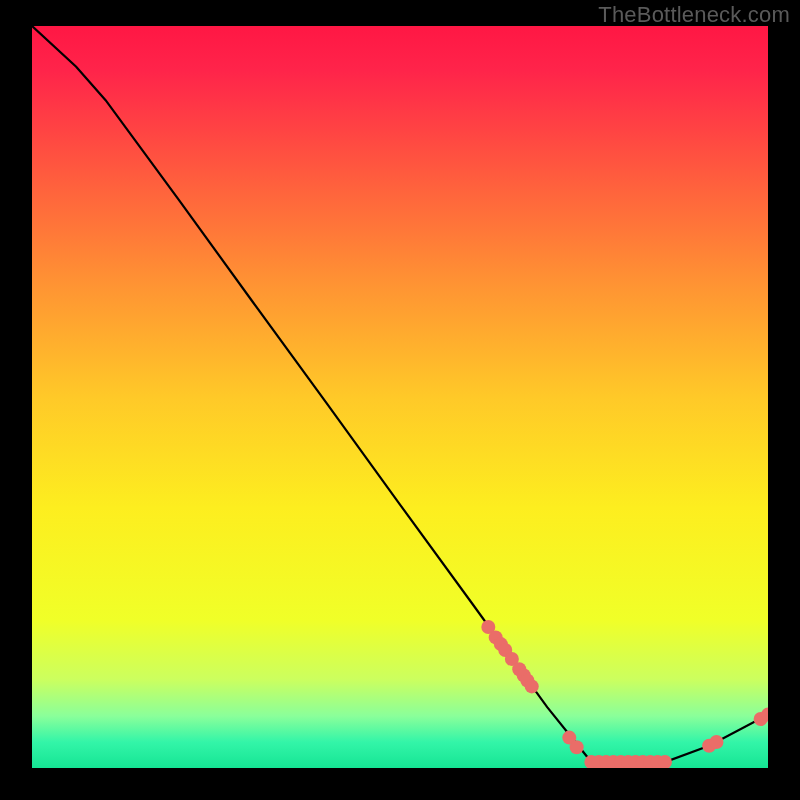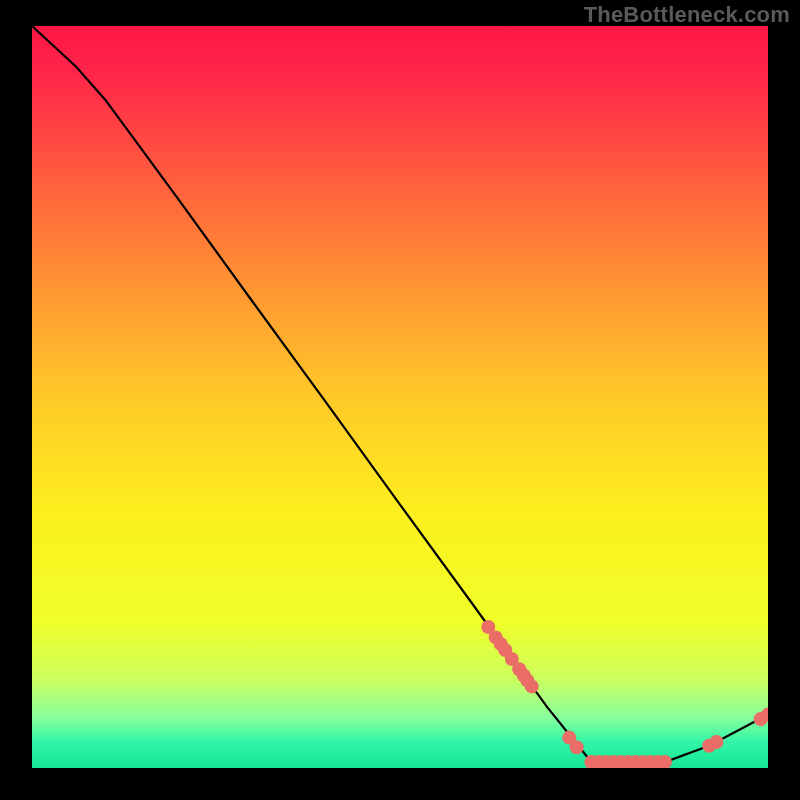--- a/index.html
+++ b/index.html
@@ -10,21 +10,21 @@
     background: #000;
     font-family: Arial, Helvetica, sans-serif;
     overflow: hidden;
   }
   .watermark {
     position: absolute;
     top: 2px;
     right: 10px;
     color: #5a5a5a;
     font-size: 22px;
-    font-weight: 700;
+    font-weight: 400;
     letter-spacing: 0.2px;
     z-index: 5;
   }
   .plot-wrap {
     position: absolute;
     left: 32px;
     top: 26px;
     width: 736px;
     height: 742px;
   }

